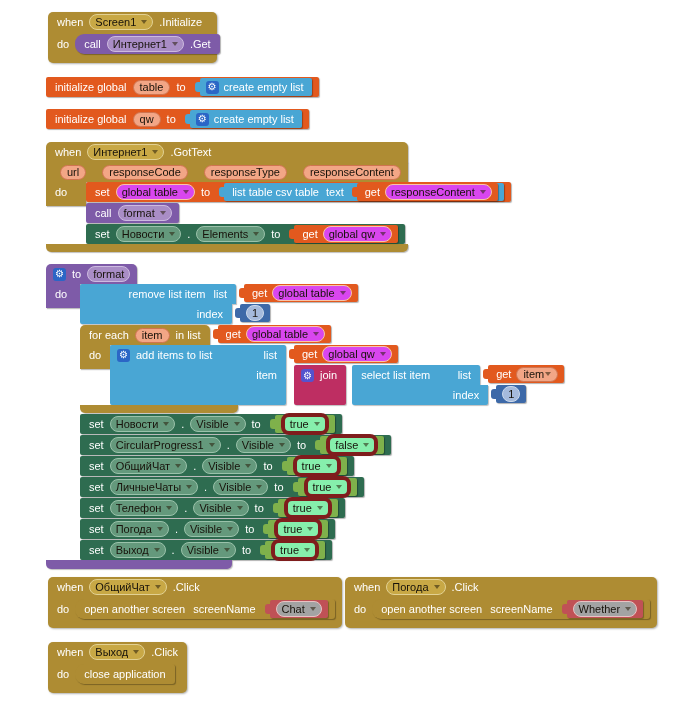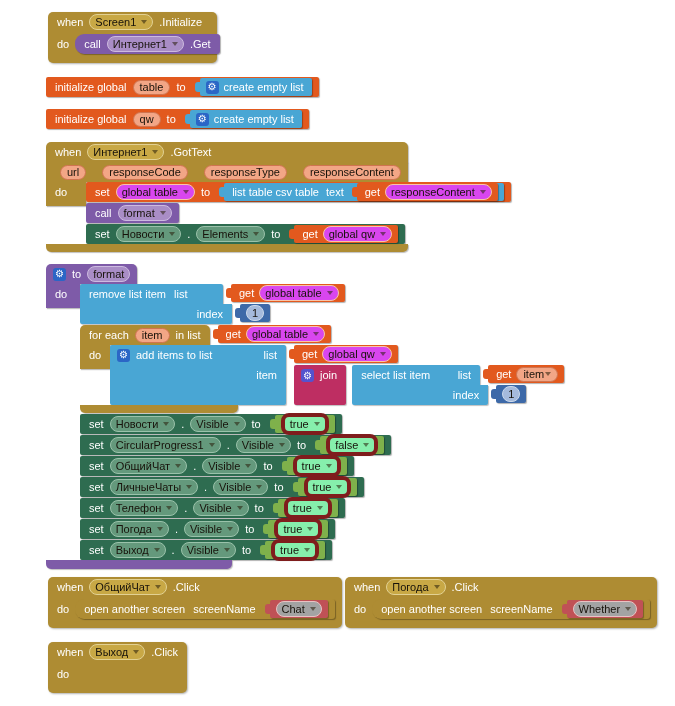--- a/index.html
+++ b/index.html
@@ -212,21 +212,21 @@
   </div>
     </div>
   <div class="erow">
     <div class="epart bg-purple bar" style="width:34px">
       <span class="lbl">do</span>
     </div>
     <div class="stk">
 
       <div class="ext">
         <div class="erow">
-          <div class="epart bg-blue" style="width:143px;justify-content:flex-start;border-radius:2px 2px 0 0">
+          <div class="epart bg-blue" style="width:156px;justify-content:flex-end;border-radius:2px 2px 0 0">
             <span class="lbl">remove list item</span>
             <span class="lbl">list</span>
           </div>
           <div class="val bg-orange">
             <span class="lbl">get</span>
             <span class="field f-orange">
                 <span>global table</span>
                 <i class="dd"></i>
               </span>
           </div>
@@ -520,15 +520,18 @@
     <div class="r">
       <span class="lbl">when</span>
       <span class="field f-gold">
           <span>Выход</span>
           <i class="dd"></i>
         </span>
       <span class="lbl">.Click</span>
     </div>
     <div class="r" style="height:24px">
       <span class="lbl">do</span>
+      <div class="stmt bg-gold inner">
+        <span class="lbl">close application</span>
+      </div>
     </div>
   </div>
 </div>
 
 </body></html>

